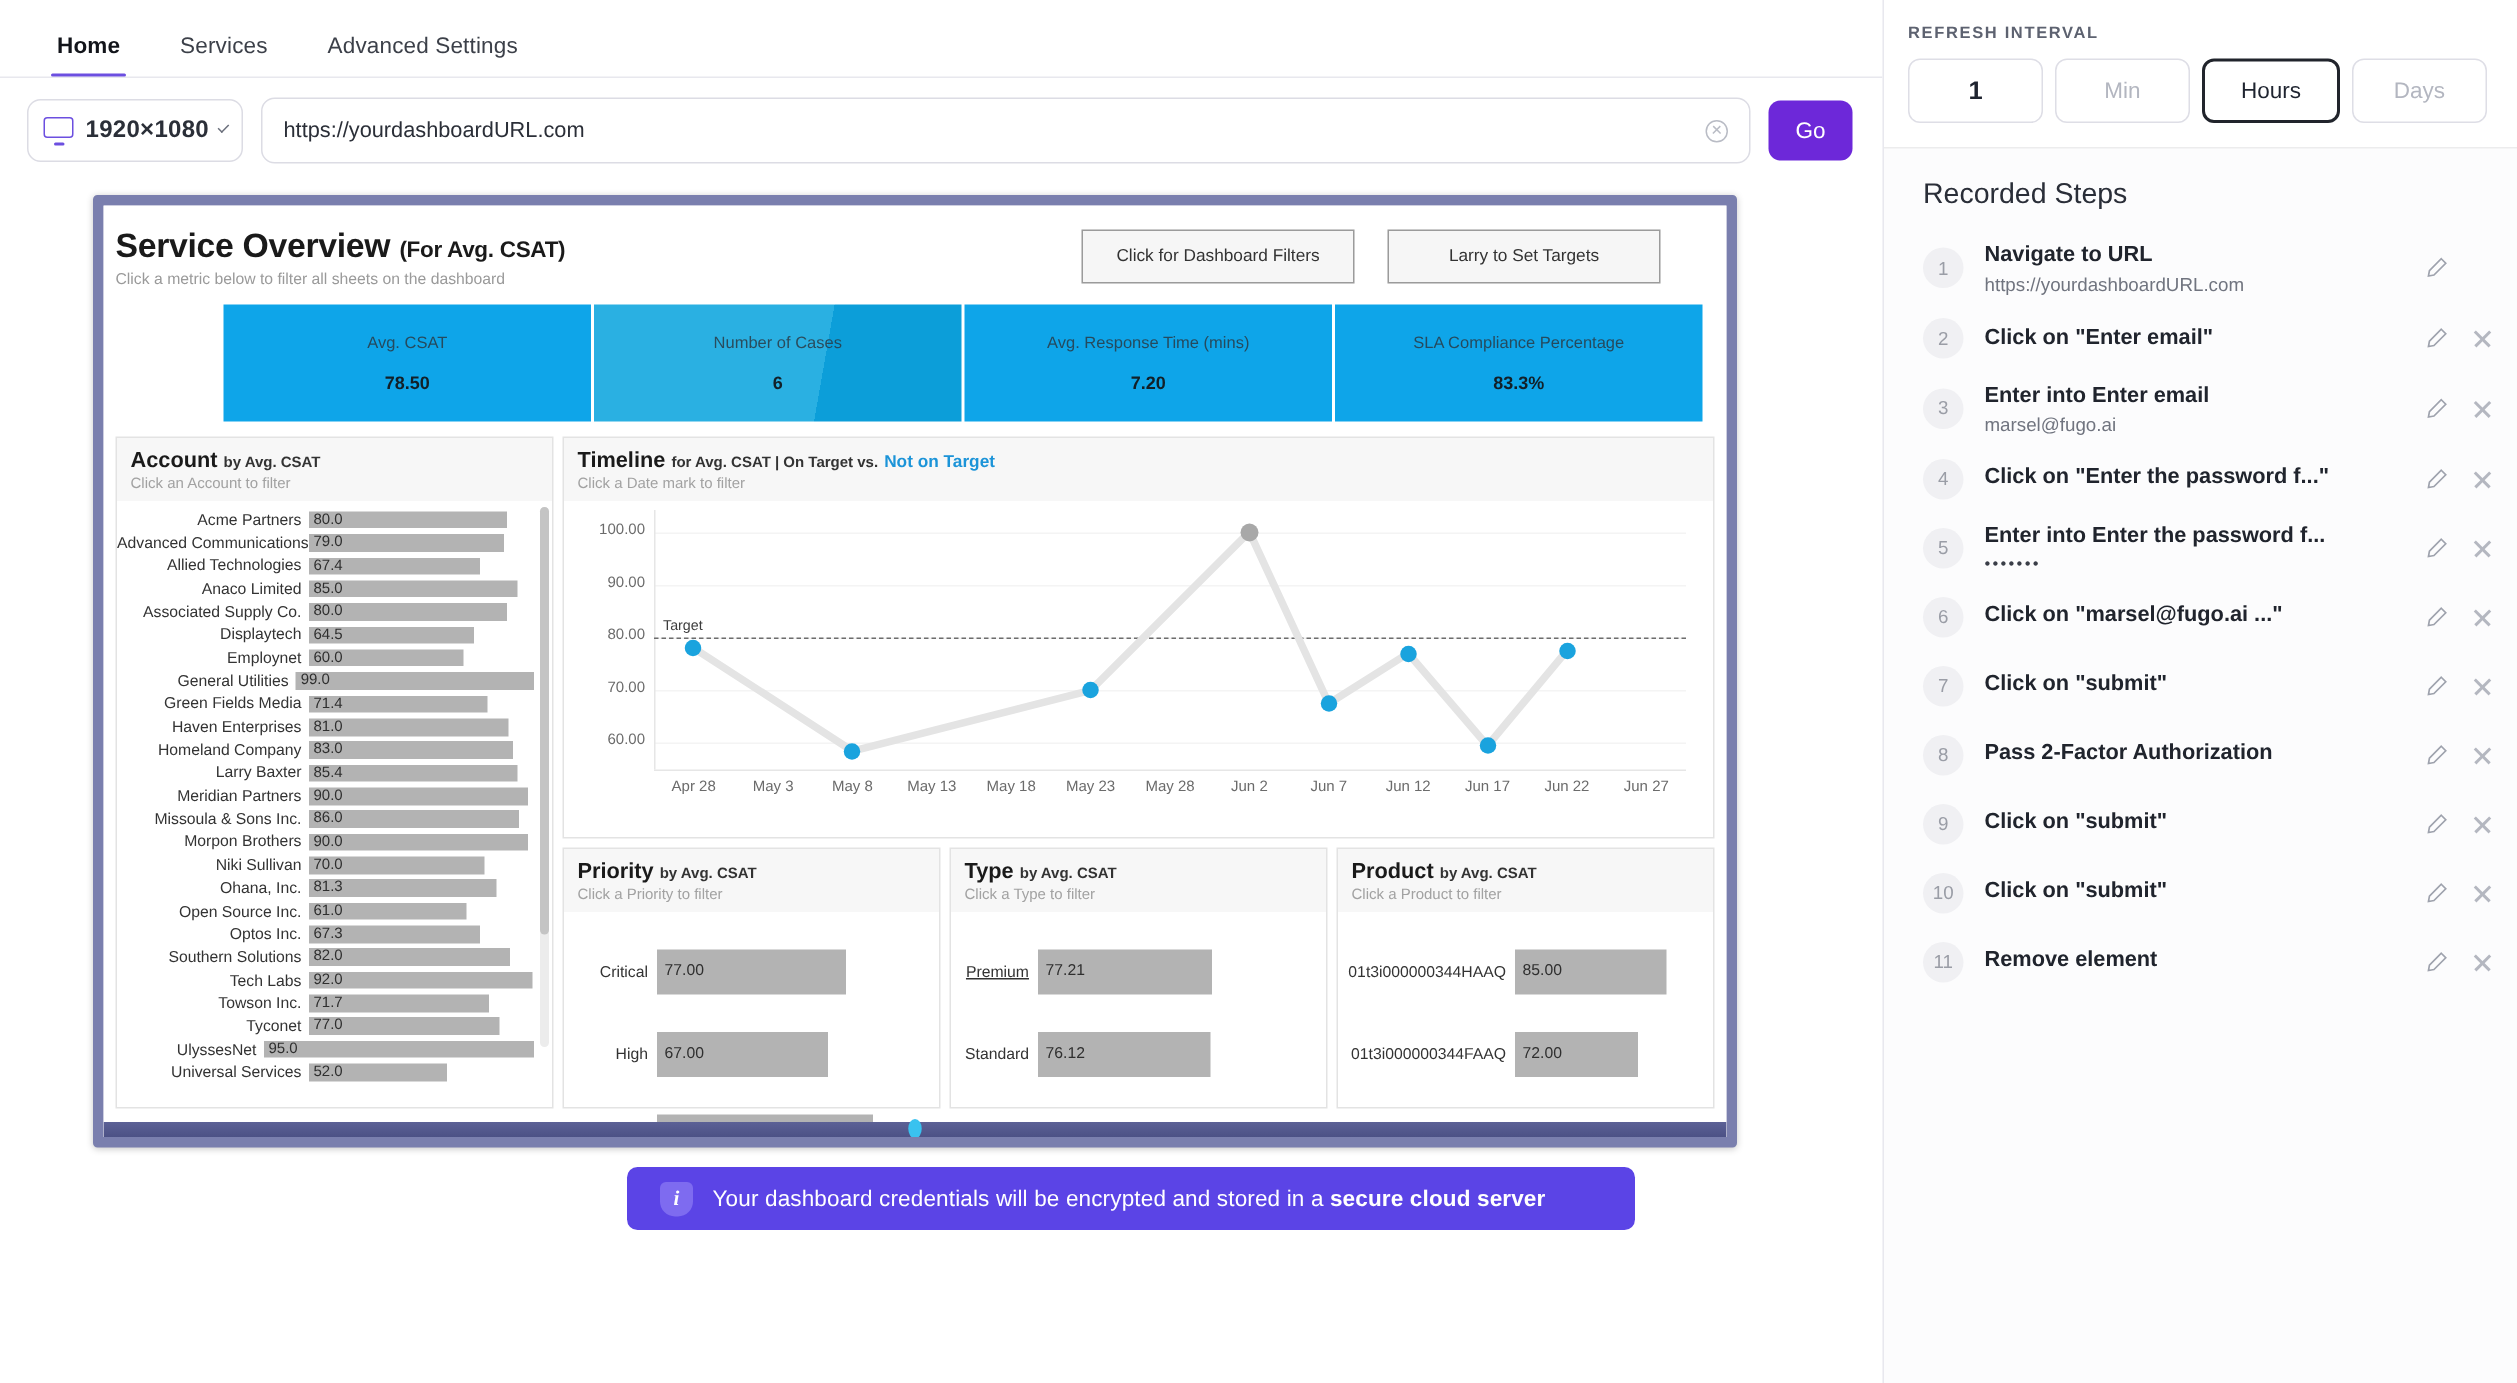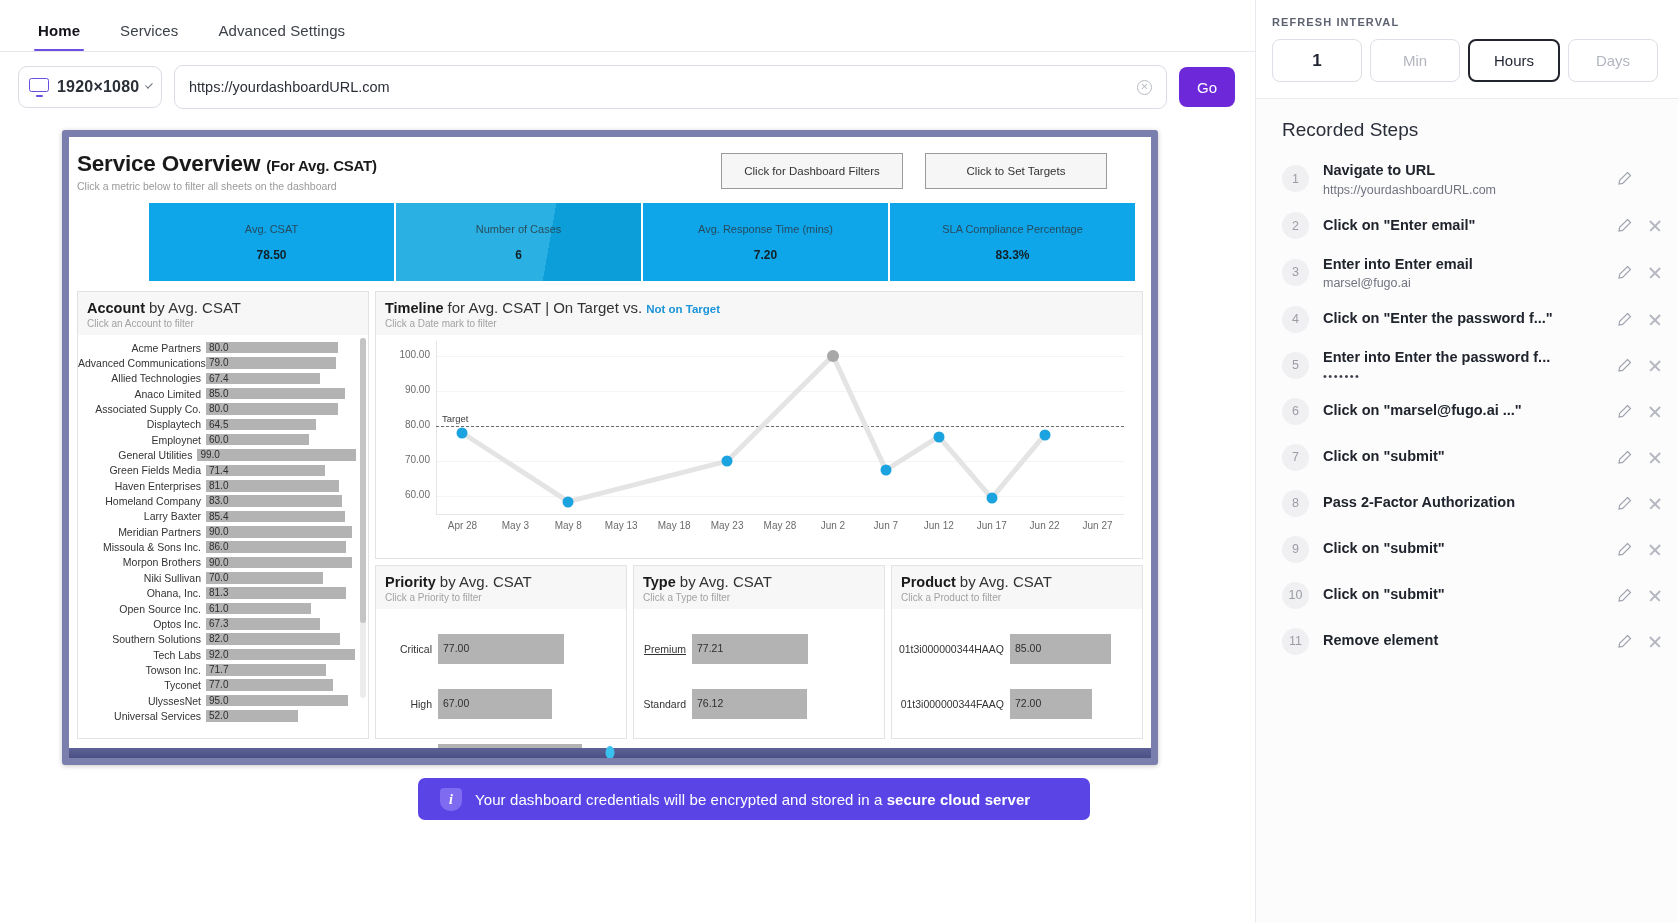--- a/index.html
+++ b/index.html
@@ -106,21 +106,21 @@
   }
   .kpi.k2 { background: linear-gradient(100deg,#2ab0e2 62%, #0c9ed9 62%); }
   .kpi .kl { font-size: 11px; color: #2a3b46; opacity: .85; }
   .kpi .kv { font-size: 12px; font-weight: bold; color: #122028; margin-top: 13px; }
 
   .panels { display: flex; gap: 6px; padding: 10px 8px 0 8px; }
 
   .panel { border: 1px solid #e3e3e3; background: #fff; }
   .panel-head { background: #f7f7f7; padding: 7px 9px 6px 9px; }
   .panel-title { font-size: 14.5px; color: #1a1a1a; font-weight: bold; }
-  .panel-title .by { font-size: 15px; font-weight: normal; color: #333; }
+  .panel-title .by { font-size: 10px; font-weight: bold; color: #333; }
   .panel-title .link { color: #1c94d8; font-weight: bold; font-size: 11.5px; }
   .panel-hint { font-size: 10px; color: #a2a2a2; margin-top: 2px; }
 
   
   .acct { width: 292px; height: 448px; position: relative; }
   .acct-rows { padding: 5px 0 0 0; height: 405px; overflow: hidden; position: relative; }
   .arow { display: flex; align-items: center; height: 15.35px; padding-right: 12px; }
   .aname { width: 128px; text-align: right; font-size: 10.5px; color: #333; padding-right: 5px; white-space: nowrap; }
   .abarwrap { flex: 1; position: relative; height: 11.5px; }
   .abar { height: 11.5px; background: #b3b3b3; position: relative; }
@@ -270,21 +270,21 @@
       <div class="dash">
 
         <div class="dash-head">
           <div class="dash-title">
             <span>Service Overview</span>
             <span class="sub">(For Avg. CSAT)</span>
           </div>
           <div class="dash-hint">Click a metric below to filter all sheets on the dashboard</div>
           <div class="dash-btns">
             <div class="dash-btn">Click for Dashboard Filters</div>
-            <div class="dash-btn">Click to Set Targets</div>
+            <div class="dash-btn">Larry to Set Targets</div>
           </div>
         </div>
 
         <div class="kpis">
           <div class="kpi">
             <div class="kl">Avg. CSAT</div>
             <div class="kv">78.50</div>
           </div>
           <div class="kpi k2">
             <div class="kl">Number of Cases</div>
@@ -435,21 +435,21 @@
                   <div class="aname">Niki Sullivan</div>
                   <div class="abarwrap">
                     <div class="abar" style="width: 117.4px;">
                       <span class="aval">70.0</span>
                     </div>
                   </div>
                 </div>
                 <div class="arow">
                   <div class="aname">Ohana, Inc.</div>
                   <div class="abarwrap">
-                    <div class="abar" style="width: 140px; text-align: center;">
+                    <div class="abar" style="width: 125px; text-align: center;">
                       <span class="aval">81.3</span>
                     </div>
                   </div>
                 </div>
                 <div class="arow">
                   <div class="aname">Open Source Inc.</div>
                   <div class="abarwrap">
                     <div class="abar" style="width: 104.62px;">
                       <span class="aval">61.0</span>
                     </div>
@@ -491,21 +491,21 @@
                   <div class="aname">Tyconet</div>
                   <div class="abarwrap">
                     <div class="abar" style="width: 127.34px;">
                       <span class="aval">77.0</span>
                     </div>
                   </div>
                 </div>
                 <div class="arow">
                   <div class="aname">UlyssesNet</div>
                   <div class="abarwrap">
-                    <div class="abar" style="width: 142px;">
+                    <div class="abar" style="width: 180px;">
                       <span class="aval">95.0</span>
                     </div>
                   </div>
                 </div>
                 <div class="arow">
                   <div class="aname">Universal Services</div>
                   <div class="abarwrap">
                     <div class="abar" style="width: 91.84px;">
                       <span class="aval">52.0</span>
                     </div>

